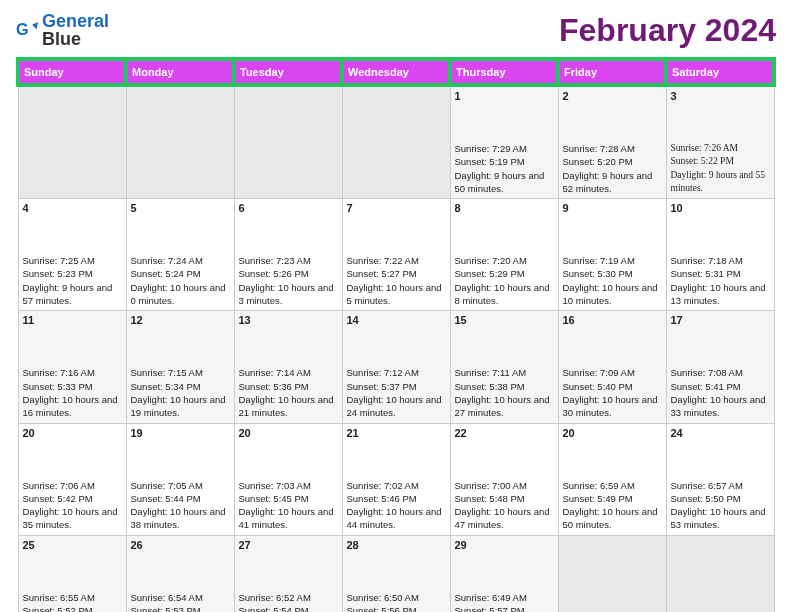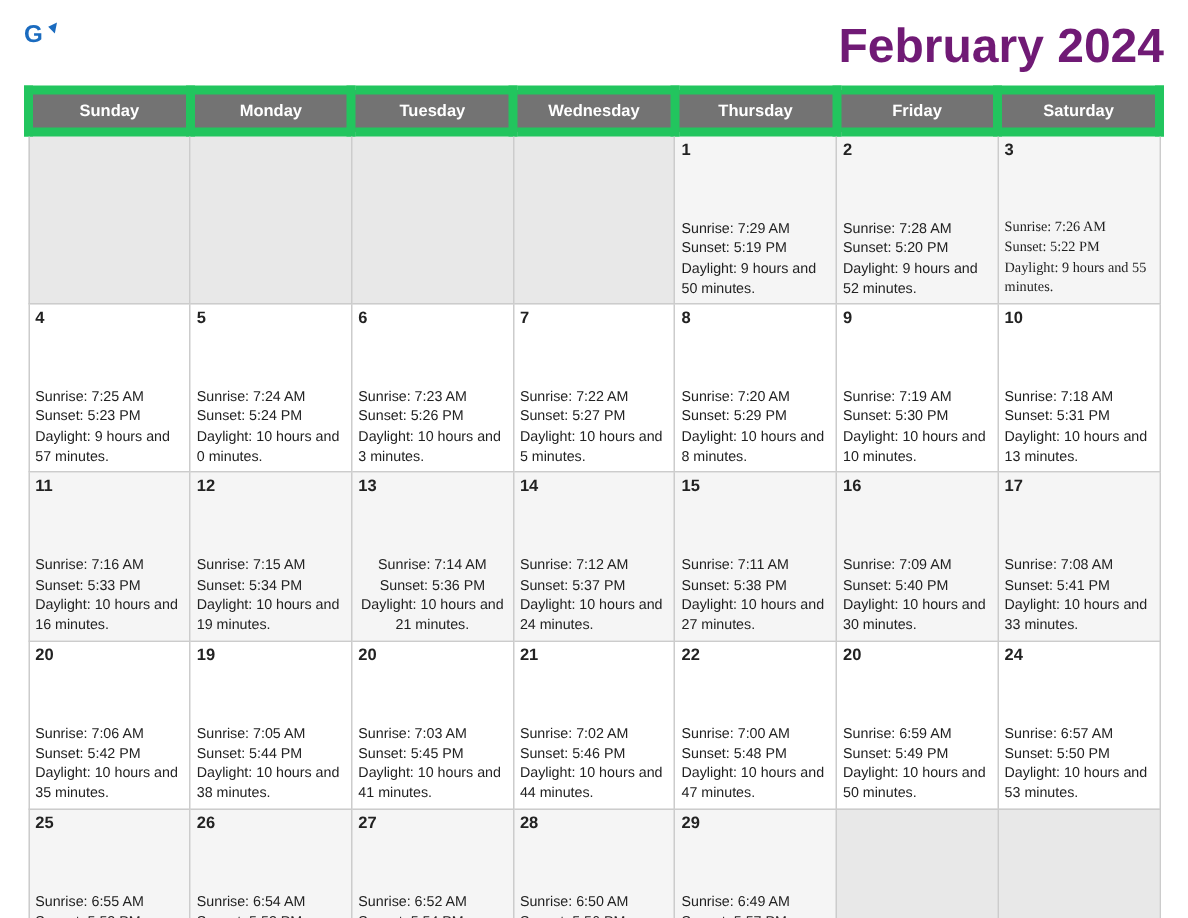--- a/index.html
+++ b/index.html
@@ -51,27 +51,27 @@
     .subtitle {
       font-size: 16px;
       color: #333;
     }
     table {
       width: 100%;
       border-collapse: collapse;
       table-layout: fixed;
     }
     thead tr th {
-      background-color: #737373;
+      background-color: #d946ef;
       color: #fff;
       font-size: 11px;
       font-weight: bold;
       padding: 5px 4px;
-      text-align: center;
-      border: 6px solid #22c55e;
+      text-align: left;
+      border: 4px solid #22c55e;
     }
     tbody tr td {
       border: 1px solid #ccc;
       vertical-align: top;
       padding: 3px 4px;
       font-size: 9.5px;
       color: #222;
       height: 80px;
     }
     tbody tr:nth-child(odd) td {
@@ -97,20 +97,23 @@
 </head>
 <body>
 <div class="page">
 
   <div class="header">
     <div class="logo">
       <svg class="logo-icon" viewBox="0 0 30 30">
         <text y="22" font-size="22" fill="#1a6bbf" font-weight="bold">G</text>
         <polygon points="22,8 30,4 28,14" fill="#1a6bbf"></polygon>
       </svg>
+      <div>
+        <div class="logo-text"><span>General</span><br><span style="color:#333">Blue</span></div>
+      </div>
     </div>
     <div class="title-block">
       <div class="main-title">February 2024</div>
     </div>
   </div>
 
   <table>
     <thead>
       <tr>
         <th>Sunday</th>
@@ -199,21 +202,21 @@
 Daylight: 10 hours and 16 minutes.</div>
           </td>
           <td>
             <span class="day-num">12</span>
             <div class="day-info" style="white-space: pre-line;">Sunrise: 7:15 AM
 Sunset: 5:34 PM
 Daylight: 10 hours and 19 minutes.</div>
           </td>
           <td>
             <span class="day-num">13</span>
-            <div class="day-info" style="white-space: pre-line; text-align: center;">Sunrise: 7:14 AM
+            <div class="day-info" style="white-space: pre-line;">Sunrise: 7:14 AM
 Sunset: 5:36 PM
 Daylight: 10 hours and 21 minutes.</div>
           </td>
           <td>
             <span class="day-num">14</span>
             <div class="day-info" style="white-space: pre-line;">Sunrise: 7:12 AM
 Sunset: 5:37 PM
 Daylight: 10 hours and 24 minutes.</div>
           </td>
           <td>

